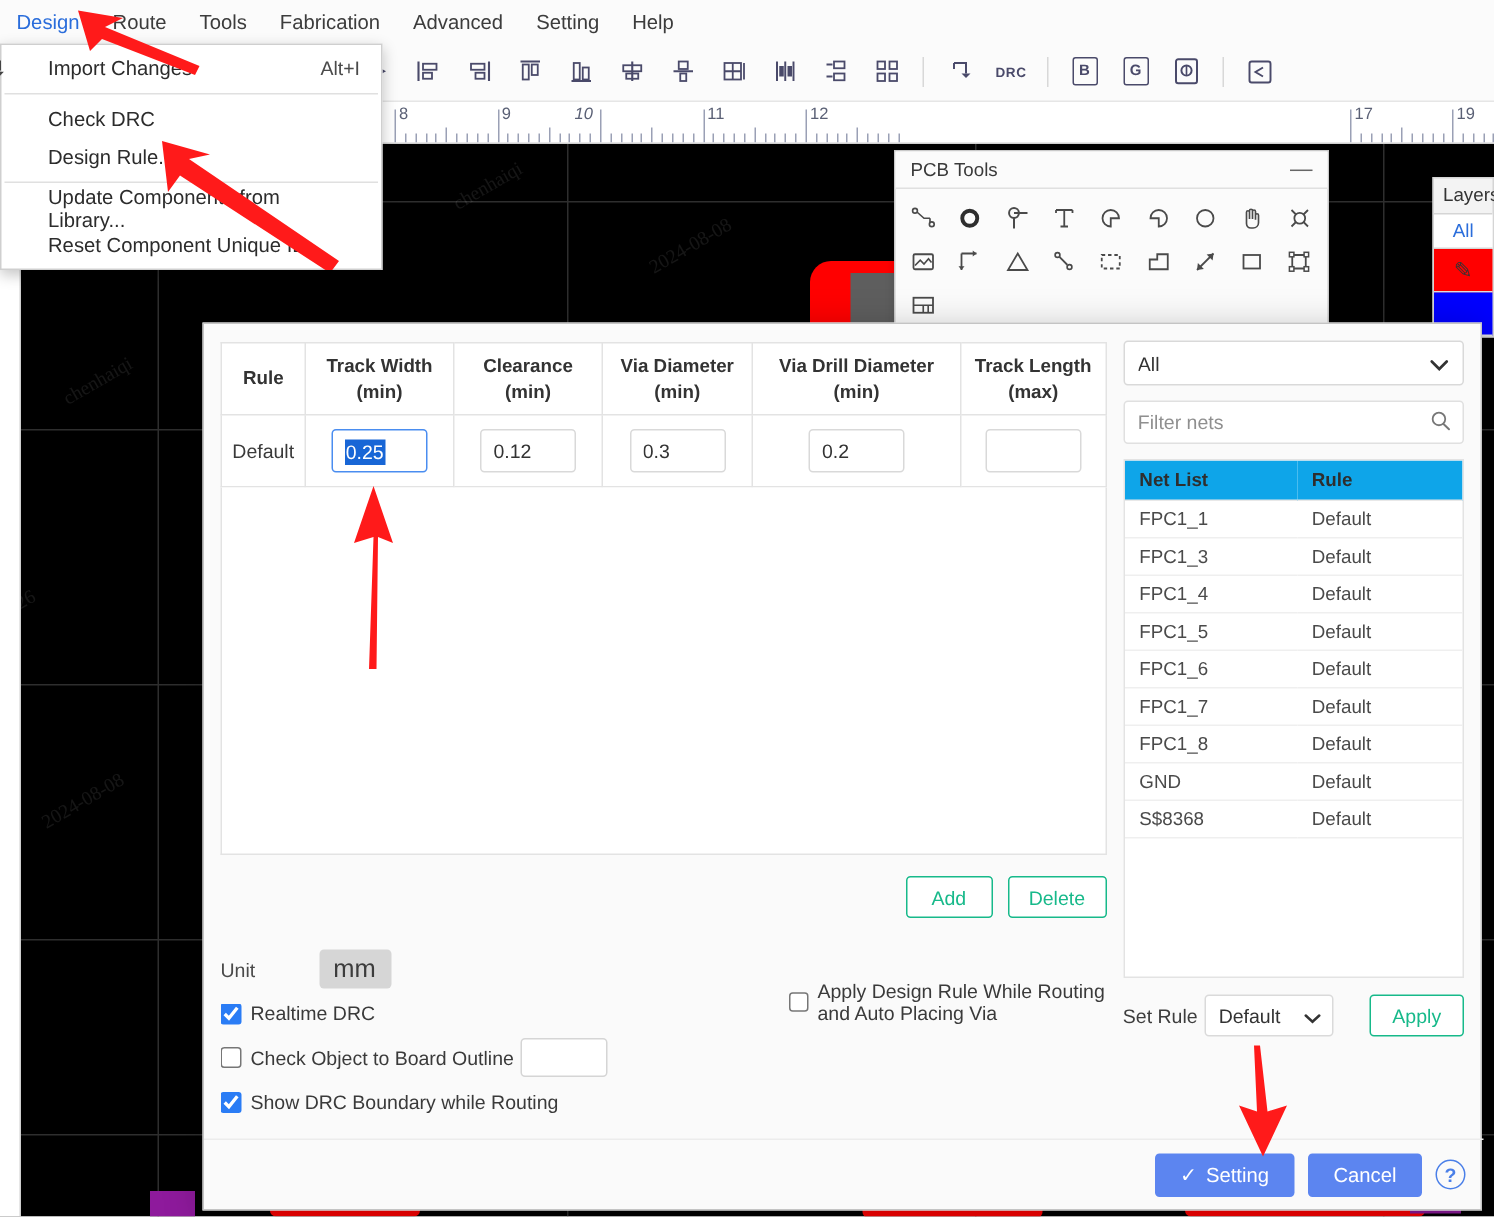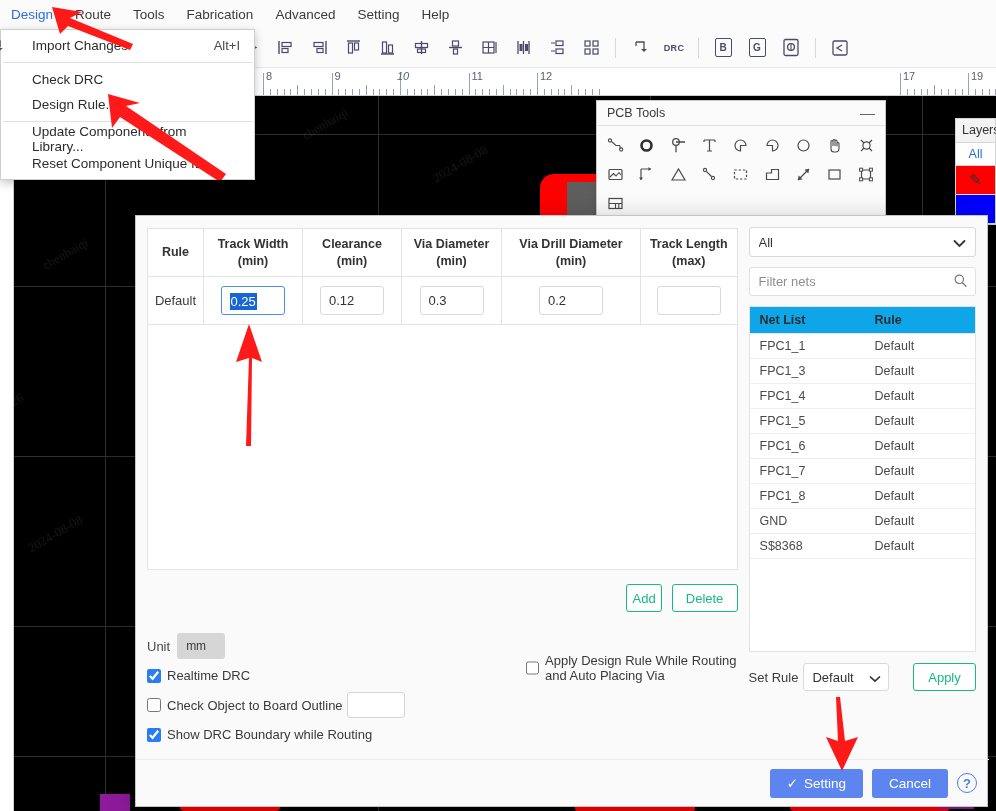--- a/index.html
+++ b/index.html
@@ -98,28 +98,28 @@
   .cellinput { width:64px; height:29px; border:1px solid #d9d9d9; border-radius:3px; background:#fff;
                font-size:13px; color:#333; padding:0 8px; font-family:"Liberation Sans", sans-serif;
                outline:none; }
   .cellinput.focused { border:1.6px solid #4a8df0; }
   .cellinput.focused::selection { background:#1866d6; color:#fff; }
   .cellinput.blank { background:#fff; }
   #rules-blank { height:245px; border-left:1px solid #e3e3e3; border-right:1px solid #e3e3e3;
                  border-bottom:1px solid #e3e3e3; background:#fff; }
 
   .lrow-btns { display:flex; justify-content:flex-end; gap:10px; margin-top:14px; }
-  .ghost-btn { width:36px; height:28px; border:1px solid #17b98a; border-radius:3px; background:#fff;
+  .ghost-btn { width:58px; height:28px; border:1px solid #17b98a; border-radius:3px; background:#fff;
                color:#17b98a; font-size:13px; cursor:pointer; font-family:"Liberation Sans", sans-serif; }
   .ghost-btn.wide { width:66px; }
 
   .unit-row { display:flex; align-items:center; gap:7px; margin-top:21px; }
   .unit-lbl { font-size:13px; color:#4a4a4a; }
   .unit-box { width:48px; height:26px; background:#d6d6d6; border:none; border-radius:3px;
-              font-size:12px; color:#3c3c3c; padding:0 9px; font-family:"Liberation Sans", sans-serif; }
+              font-size:17px; color:#3c3c3c; padding:0 9px; font-family:"Liberation Sans", sans-serif;margin-left:36px; }
 
   .cbrow { display:flex; align-items:center; margin-top:9px; }
   .cbrow input[type=checkbox] { width:14px; height:14px; margin:0 6px 0 0; accent-color:#2a7cf5; }
   .cbrow label { font-size:13px; color:#3a3a3a; }
   .small-input { width:58px; height:26px; border:1px solid #d5d5d5; border-radius:3px; background:#fff;
                  margin-left:4px; }
   #opts-col2 { position:absolute; left:390px; top:428px;justify-content:center; }
 
   
   .sel-all { width:100%; height:30px; border:1px solid #d9d9d9; border-radius:3px; background:#fff;
@@ -217,21 +217,21 @@
       <div class="rtick" style="left: 338.35px; height: 6px;"></div>
       <div class="rtick" style="left: 345.2px; height: 6px;"></div>
       <div class="rtick" style="left: 352.05px; height: 6px;"></div>
       <div class="rtick" style="left: 358.9px; height: 6px;"></div>
       <div class="rtick" style="left: 365.75px; height: 10px;"></div>
       <div class="rtick" style="left: 372.6px; height: 6px;"></div>
       <div class="rtick" style="left: 379.45px; height: 6px;"></div>
       <div class="rtick" style="left: 386.3px; height: 6px;"></div>
       <div class="rtick" style="left: 393.15px; height: 6px;"></div>
       <div class="rtick" style="left: 400px; height: 22px;"></div>
-      <div class="rlabel" style="left: 397px; font-style: italic;">10</div>
+      <div class="rlabel" style="left: 383px; font-style: italic;">10</div>
       <div class="rtick" style="left: 406.85px; height: 6px;"></div>
       <div class="rtick" style="left: 413.7px; height: 6px;"></div>
       <div class="rtick" style="left: 420.55px; height: 6px;"></div>
       <div class="rtick" style="left: 427.4px; height: 6px;"></div>
       <div class="rtick" style="left: 434.25px; height: 10px;"></div>
       <div class="rtick" style="left: 441.1px; height: 6px;"></div>
       <div class="rtick" style="left: 447.95px; height: 6px;"></div>
       <div class="rtick" style="left: 454.8px; height: 6px;"></div>
       <div class="rtick" style="left: 461.65px; height: 6px;"></div>
       <div class="rtick" style="left: 468.5px; height: 22px;"></div>

